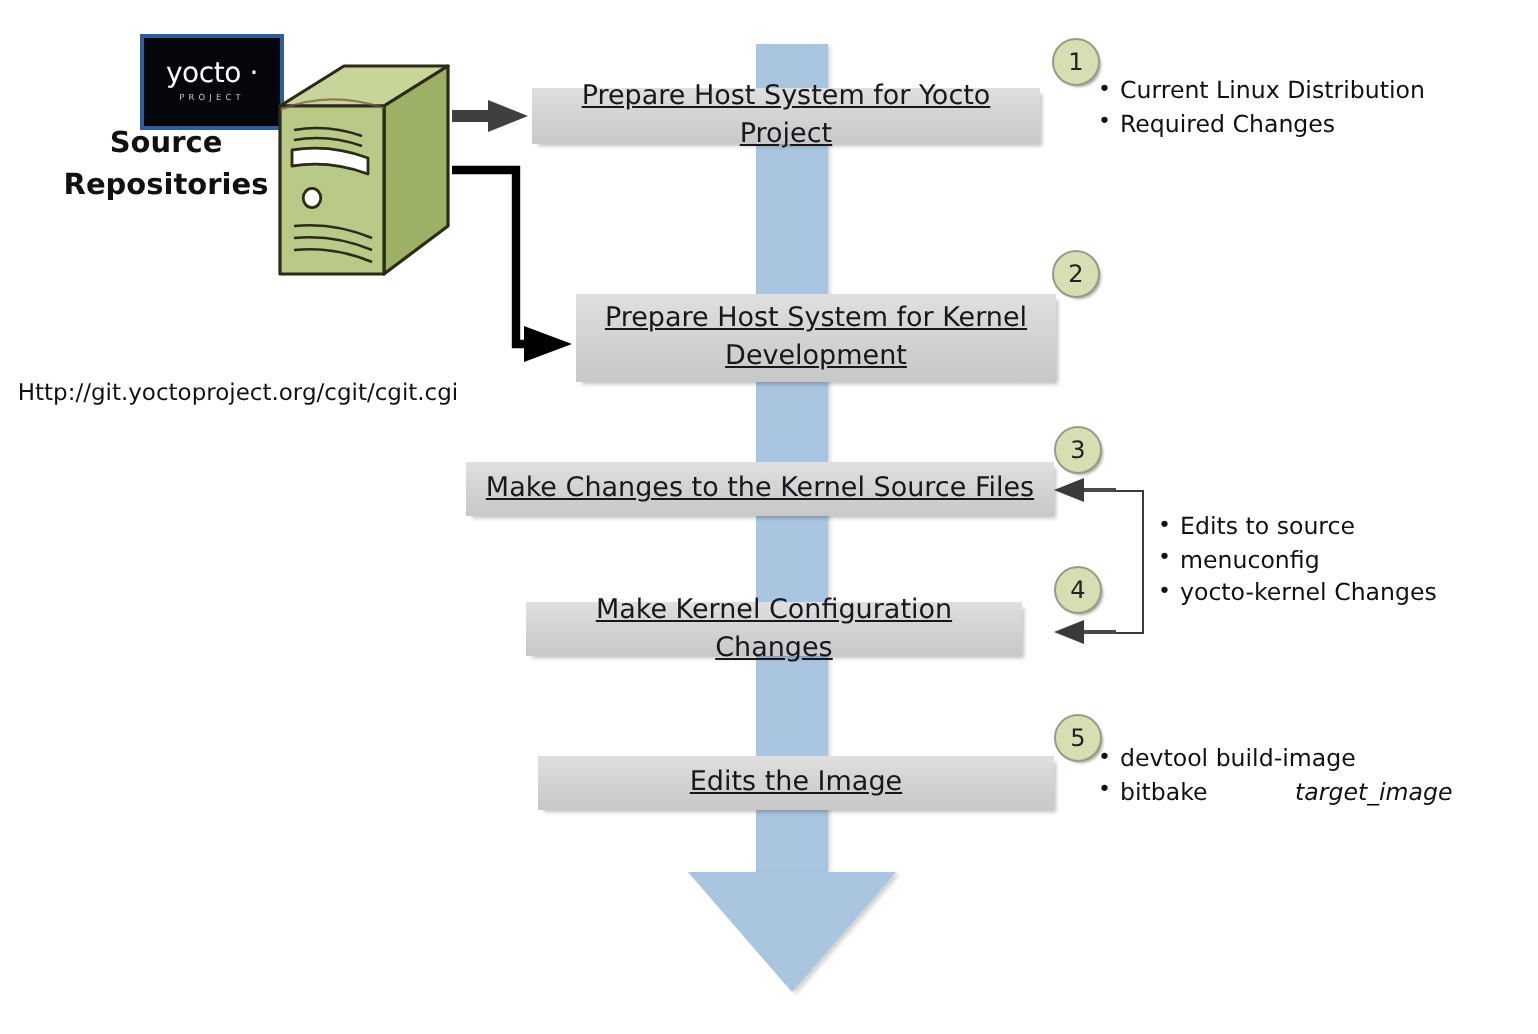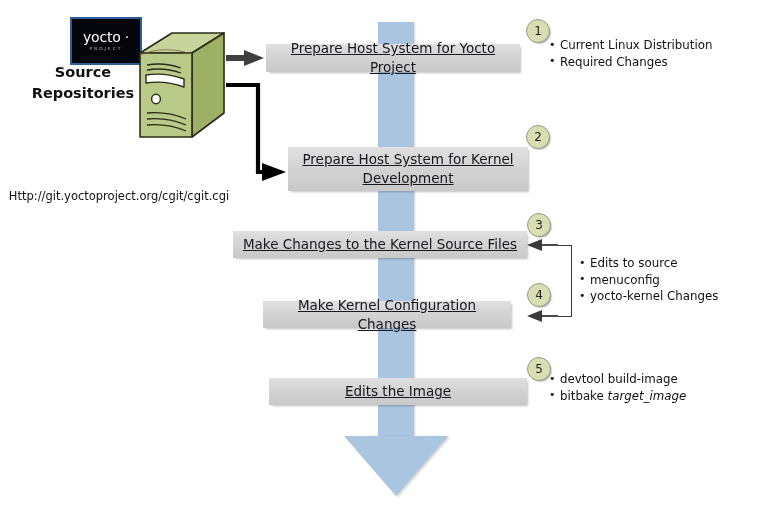--- a/index.html
+++ b/index.html
@@ -155,21 +155,21 @@
     padding-left: 11px;
   }
   .bullets li::before {
     content: "\2022";
     position: absolute;
     left: 0;
     top: -0.5px;
     font-size: 11px;
     color: #111;
   }
-  .bullets li i { font-style: italic; }
+  .bullets li i { font-style: italic; margin-left: 40px; }
   #bullets1 { left: 549px; top: 37px;  width: 215px; }
   #bullets2 { left: 549px; top: 139px; width: 218px; }
   #bullets34 { left: 579px; top: 255px; width: 180px; }
   #bullets5 { left: 549px; top: 371px; width: 215px; }
 
   
   .bracket {
     left: 558px;
     top: 245px;
     width: 14px;

